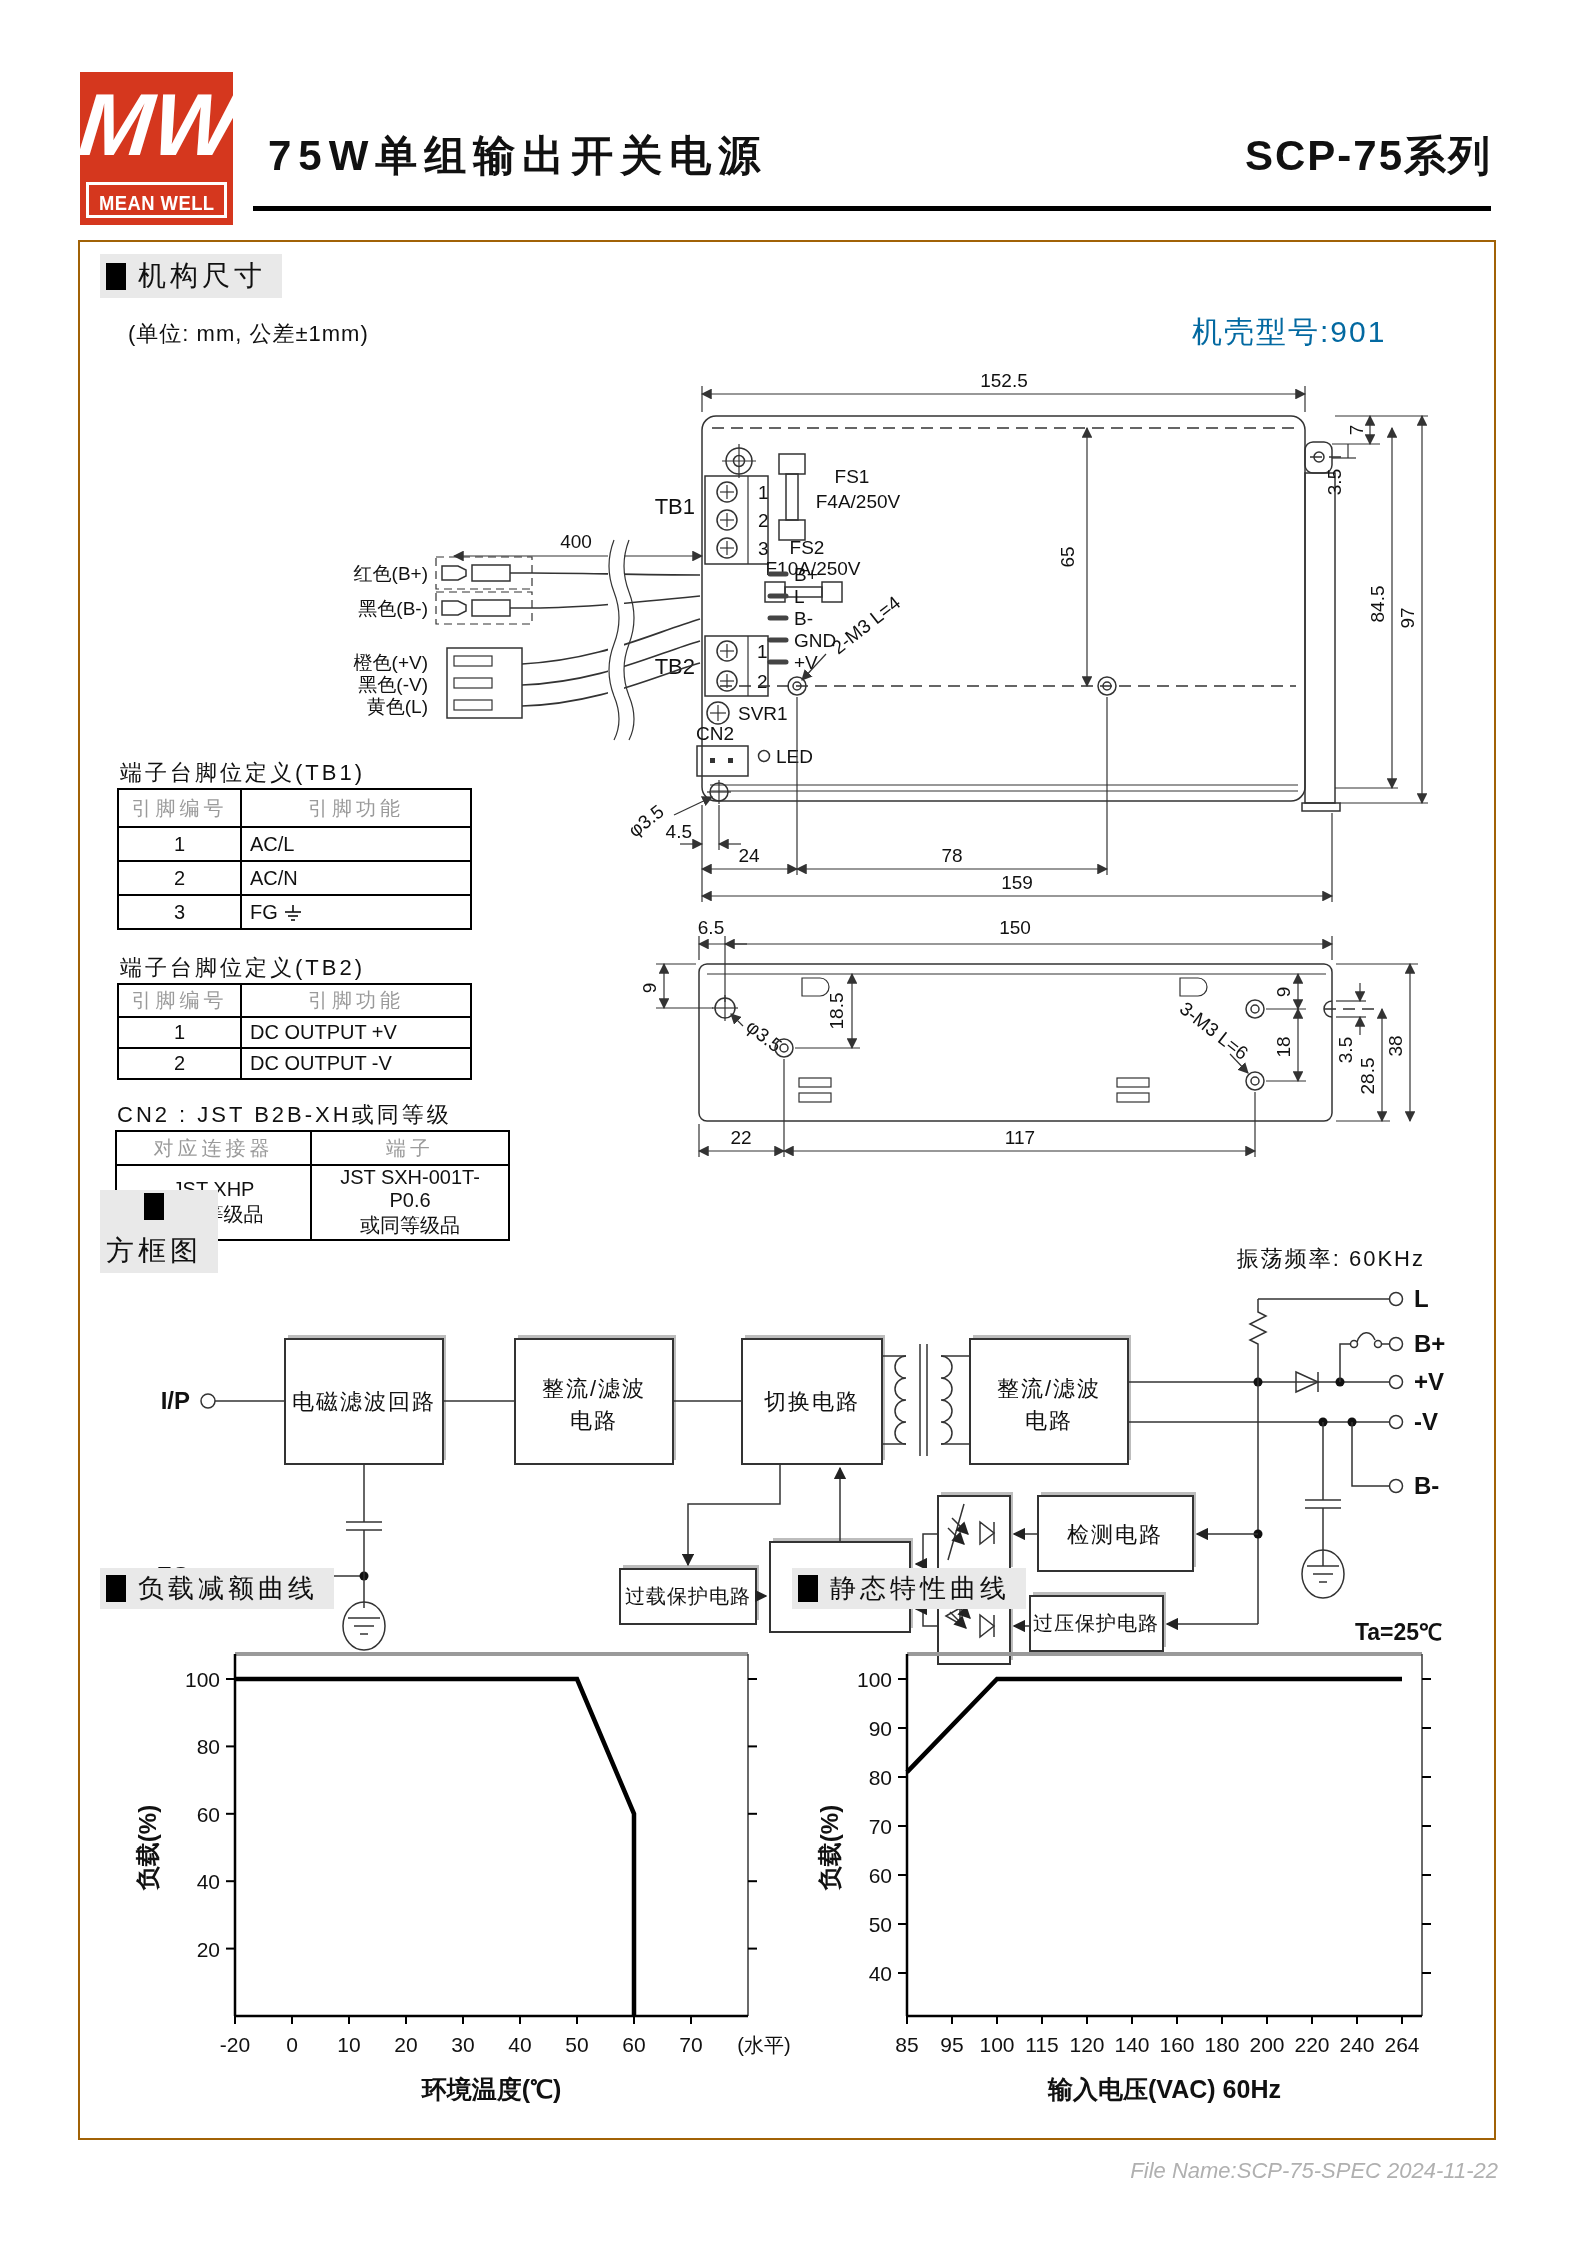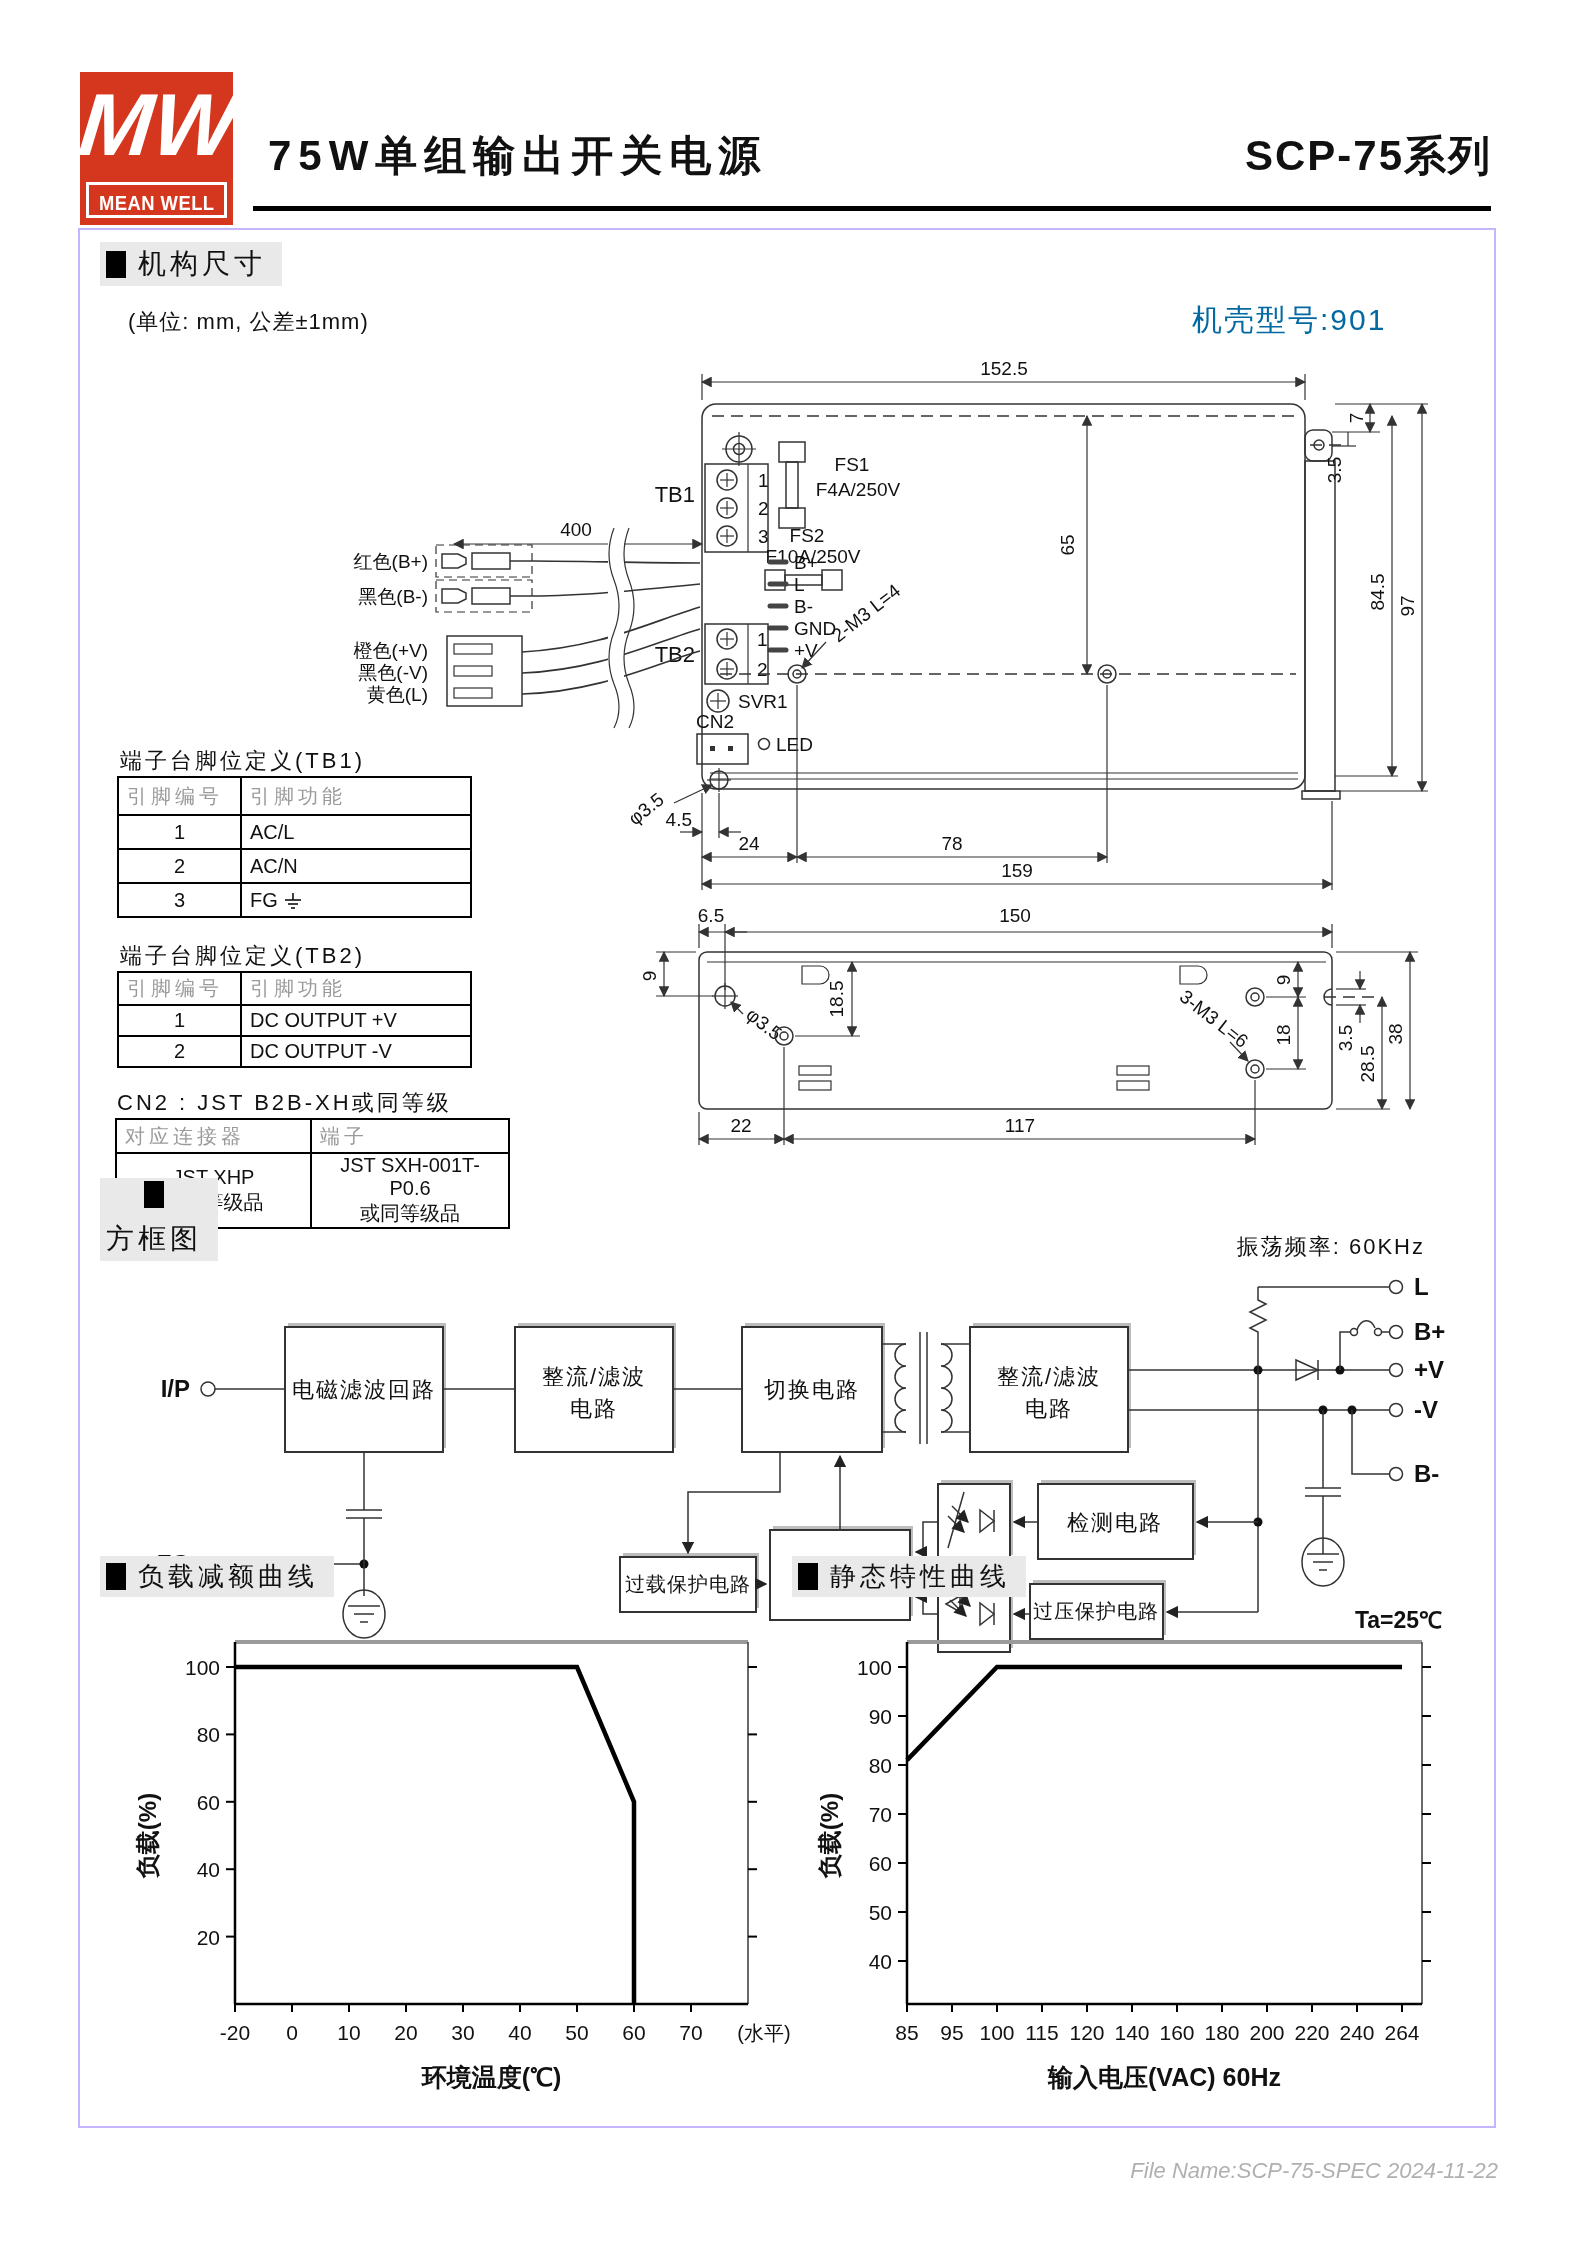--- a/index.html
+++ b/index.html
@@ -10,30 +10,30 @@
   .logo{left:80px;top:72px;width:153px;height:153px;background:#d5371e;}
   .logo-mw{position:absolute;left:0;right:0;top:2px;text-align:center;color:#fff;
            font-size:88px;font-weight:bold;font-style:italic;transform:skewX(-6deg);}
   .logo-strip{position:absolute;left:6px;right:6px;bottom:7px;height:30px;border:3px solid #fff;
               display:flex;align-items:flex-end;justify-content:center;}
   .logo-strip span{color:#fff;font-weight:bold;font-size:20px;letter-spacing:.5px;transform:scaleX(.92);white-space:nowrap;}
   .doc-title{left:268px;top:128px;font-size:42px;font-weight:bold;letter-spacing:7px;white-space:nowrap;}
   .doc-series{right:95px;top:128px;font-size:42px;font-weight:bold;letter-spacing:2px;white-space:nowrap;}
   .header-rule{left:253px;top:206px;width:1238px;height:5px;background:#000;}
   
-  .main-box{left:78px;top:228px;width:1414px;height:1896px;border:2px solid #c4b5fd;text-decoration:underline;}
+  .main-box{left:78px;top:240px;width:1414px;height:1896px;border:2px solid #a16207;text-decoration:underline;}
   .sec-header{display:inline-flex;align-items:center;gap:12px;background:#e9e9e9;padding:3px 16px 3px 6px;}
   .sec-header .sq{width:20px;height:27px;background:#000;}
   .sec-header .t{font-size:28px;letter-spacing:4px;white-space:nowrap;}
   .unit-note{font-size:22px;letter-spacing:1px;}
   .case-model{font-size:30px;color:#0369a1;letter-spacing:2px;}
   
   .spec-table{border-collapse:collapse;table-layout:fixed;}
   .spec-table td,.spec-table th{border:2px solid #000;font-size:20px;padding:0 8px;font-weight:normal;}
-  .spec-table .hdr{color:#9a9a9a;letter-spacing:4px;}
+  .spec-table .hdr{color:#9a9a9a;letter-spacing:4px;text-align:center;}
   .tbl-title{font-size:22px;letter-spacing:3px;white-space:nowrap;}
   .cc{text-align:center;}
   .gnd-ico{display:inline-block;vertical-align:-2px;margin-left:6px;}
   
   .footer{font-size:22px;font-style:italic;color:#b0b0b0;white-space:nowrap;}
   
   svg{position:absolute;overflow:visible;}
   svg text{font-family:"Liberation Sans",sans-serif;fill:#111;}
   .dim{font-size:19px;}
   .lbl{font-size:19px;}

